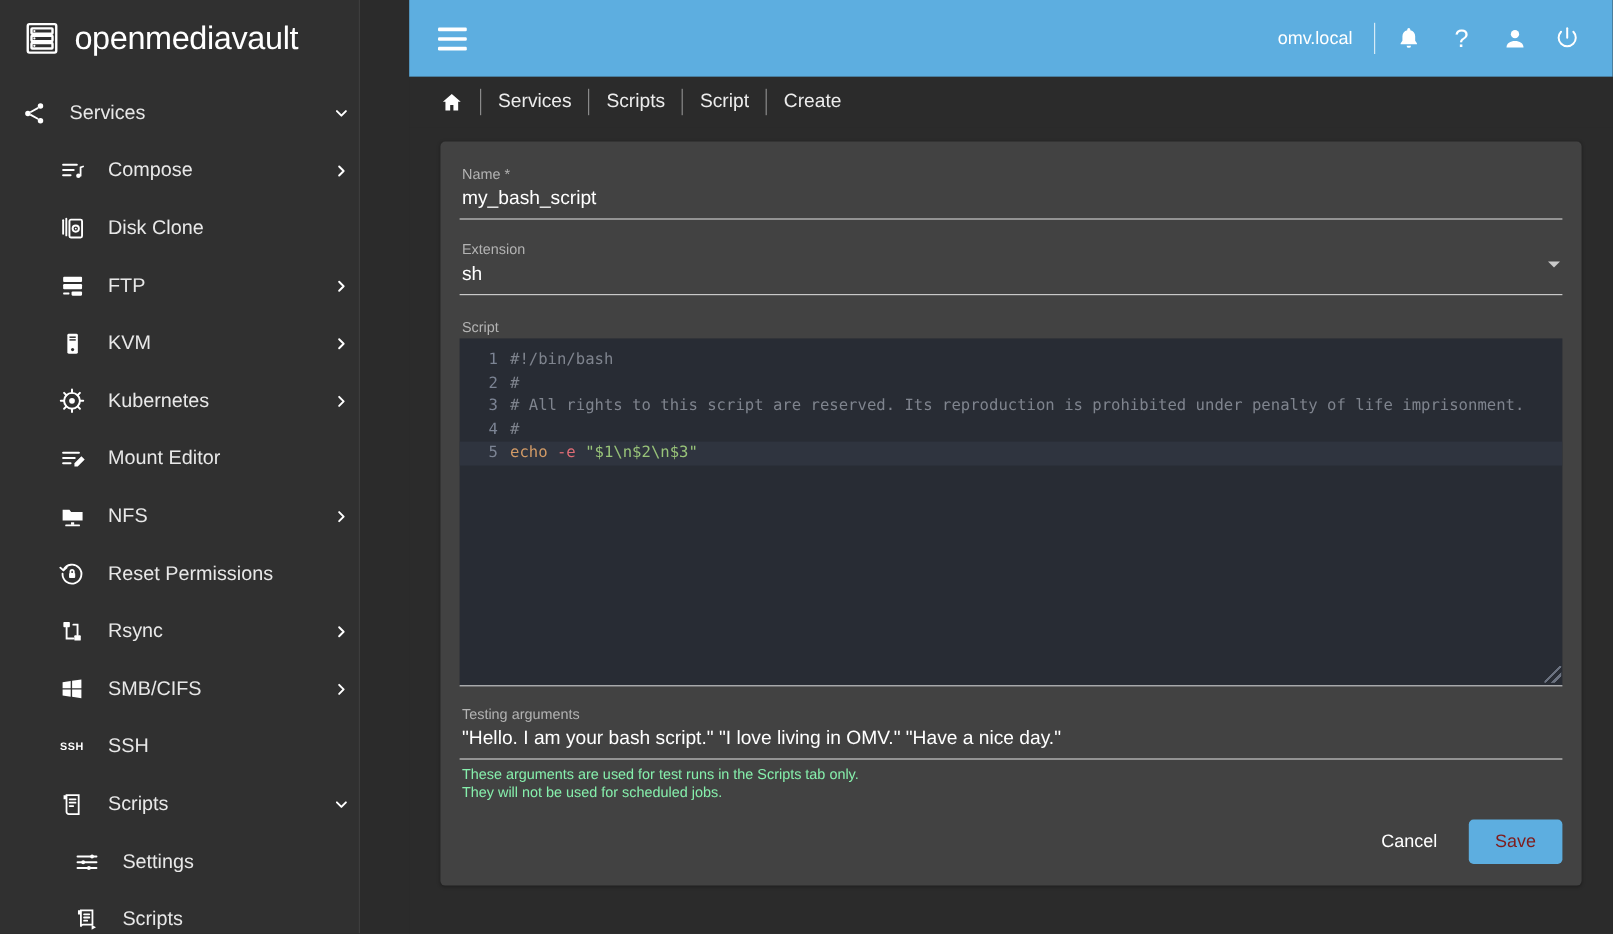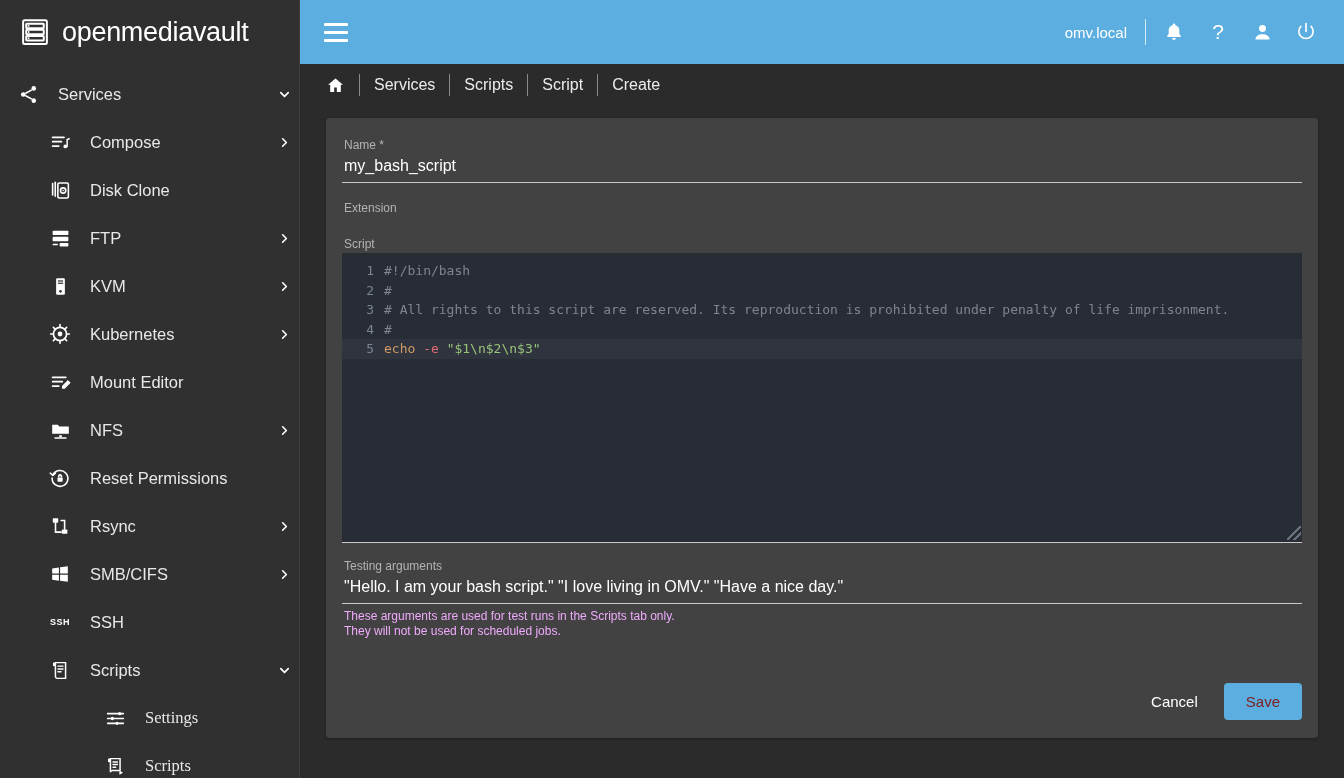--- a/index.html
+++ b/index.html
@@ -2,21 +2,21 @@
 <html><head>
 <meta charset="utf-8">
 <style>
   * { box-sizing: border-box; margin: 0; padding: 0; }
   html, body {
     width: 1344px; height: 778px;
     background: #2b2b2b;
     font-family: "Liberation Sans", sans-serif;
     overflow: hidden;
   }
-  .app { display: flex; width: 1344px; height: 778px; }
+  .app { display: flex; width: 1344px; height: 778px; gap: 41px; }
 
   
   .sidebar {
     width: 300px; height: 778px;
     background: #303030;
     border-right: 1px solid #3d3d3d;
     flex: 0 0 300px;
     overflow: hidden;
     position: relative;
   }
@@ -54,21 +54,21 @@
   .nav-item .chev {
     width: 30px; flex: 0 0 30px;
     display: flex; align-items: center; justify-content: center;
     color: #ffffff;
   }
   
   .lvl0 { padding-left: 16px; }
   .lvl0 .lbl { margin-left: 18px; }
   .lvl1 { padding-left: 48px; }
   .lvl1 .lbl { margin-left: 18px; }
-  .lvl2 { padding-left: 103px; font-family: Liberation Serif, serif; }
+  .lvl2 { padding-left: 60px; }
   .lvl2 .lbl { margin-left: 18px; }
 
   .ssh-text {
     font-family: "Liberation Sans", sans-serif;
     font-size: 9px; font-weight: 700;
     letter-spacing: 0.5px;
     color: #ffffff;
   }
 
   
@@ -204,21 +204,21 @@
     position: absolute; right: 1px; bottom: 2px;
     width: 14px; height: 14px;
     background:
       linear-gradient(135deg, transparent 0 45%, #6b7280 45% 55%, transparent 55% 100%),
       linear-gradient(135deg, transparent 0 70%, #6b7280 70% 80%, transparent 80% 100%);
     cursor: nwse-resize;
   }
 
   .field-args { margin-top: 14px; }
   .hint {
-    color: #f0abfc;
+    color: #86efac;
     font-size: 12px;
     line-height: 15px;
     padding-left: 2px;
     margin-top: 5px;
   }
 
   .card-actions {
     margin-top: auto;
     display: flex; justify-content: flex-end; align-items: center;
     gap: 8px;
@@ -546,20 +546,24 @@
 
         <div class="field field-name">
           <div class="f-label">Name *</div>
           <div class="f-inputline">
             <span class="f-value">my_bash_script</span>
           </div>
         </div>
 
         <div class="field field-ext">
           <div class="f-label">Extension</div>
+          <div class="f-inputline">
+            <span class="f-value">sh</span>
+            <span class="caret-down"></span>
+          </div>
         </div>
 
         <div class="editor-wrap">
           <div class="f-label">Script</div>
           <div class="editor">
 
             <div class="code-line">
               <span class="gutter">1</span>
               <span class="code-text tok-comment">#!/bin/bash</span>
             </div>

